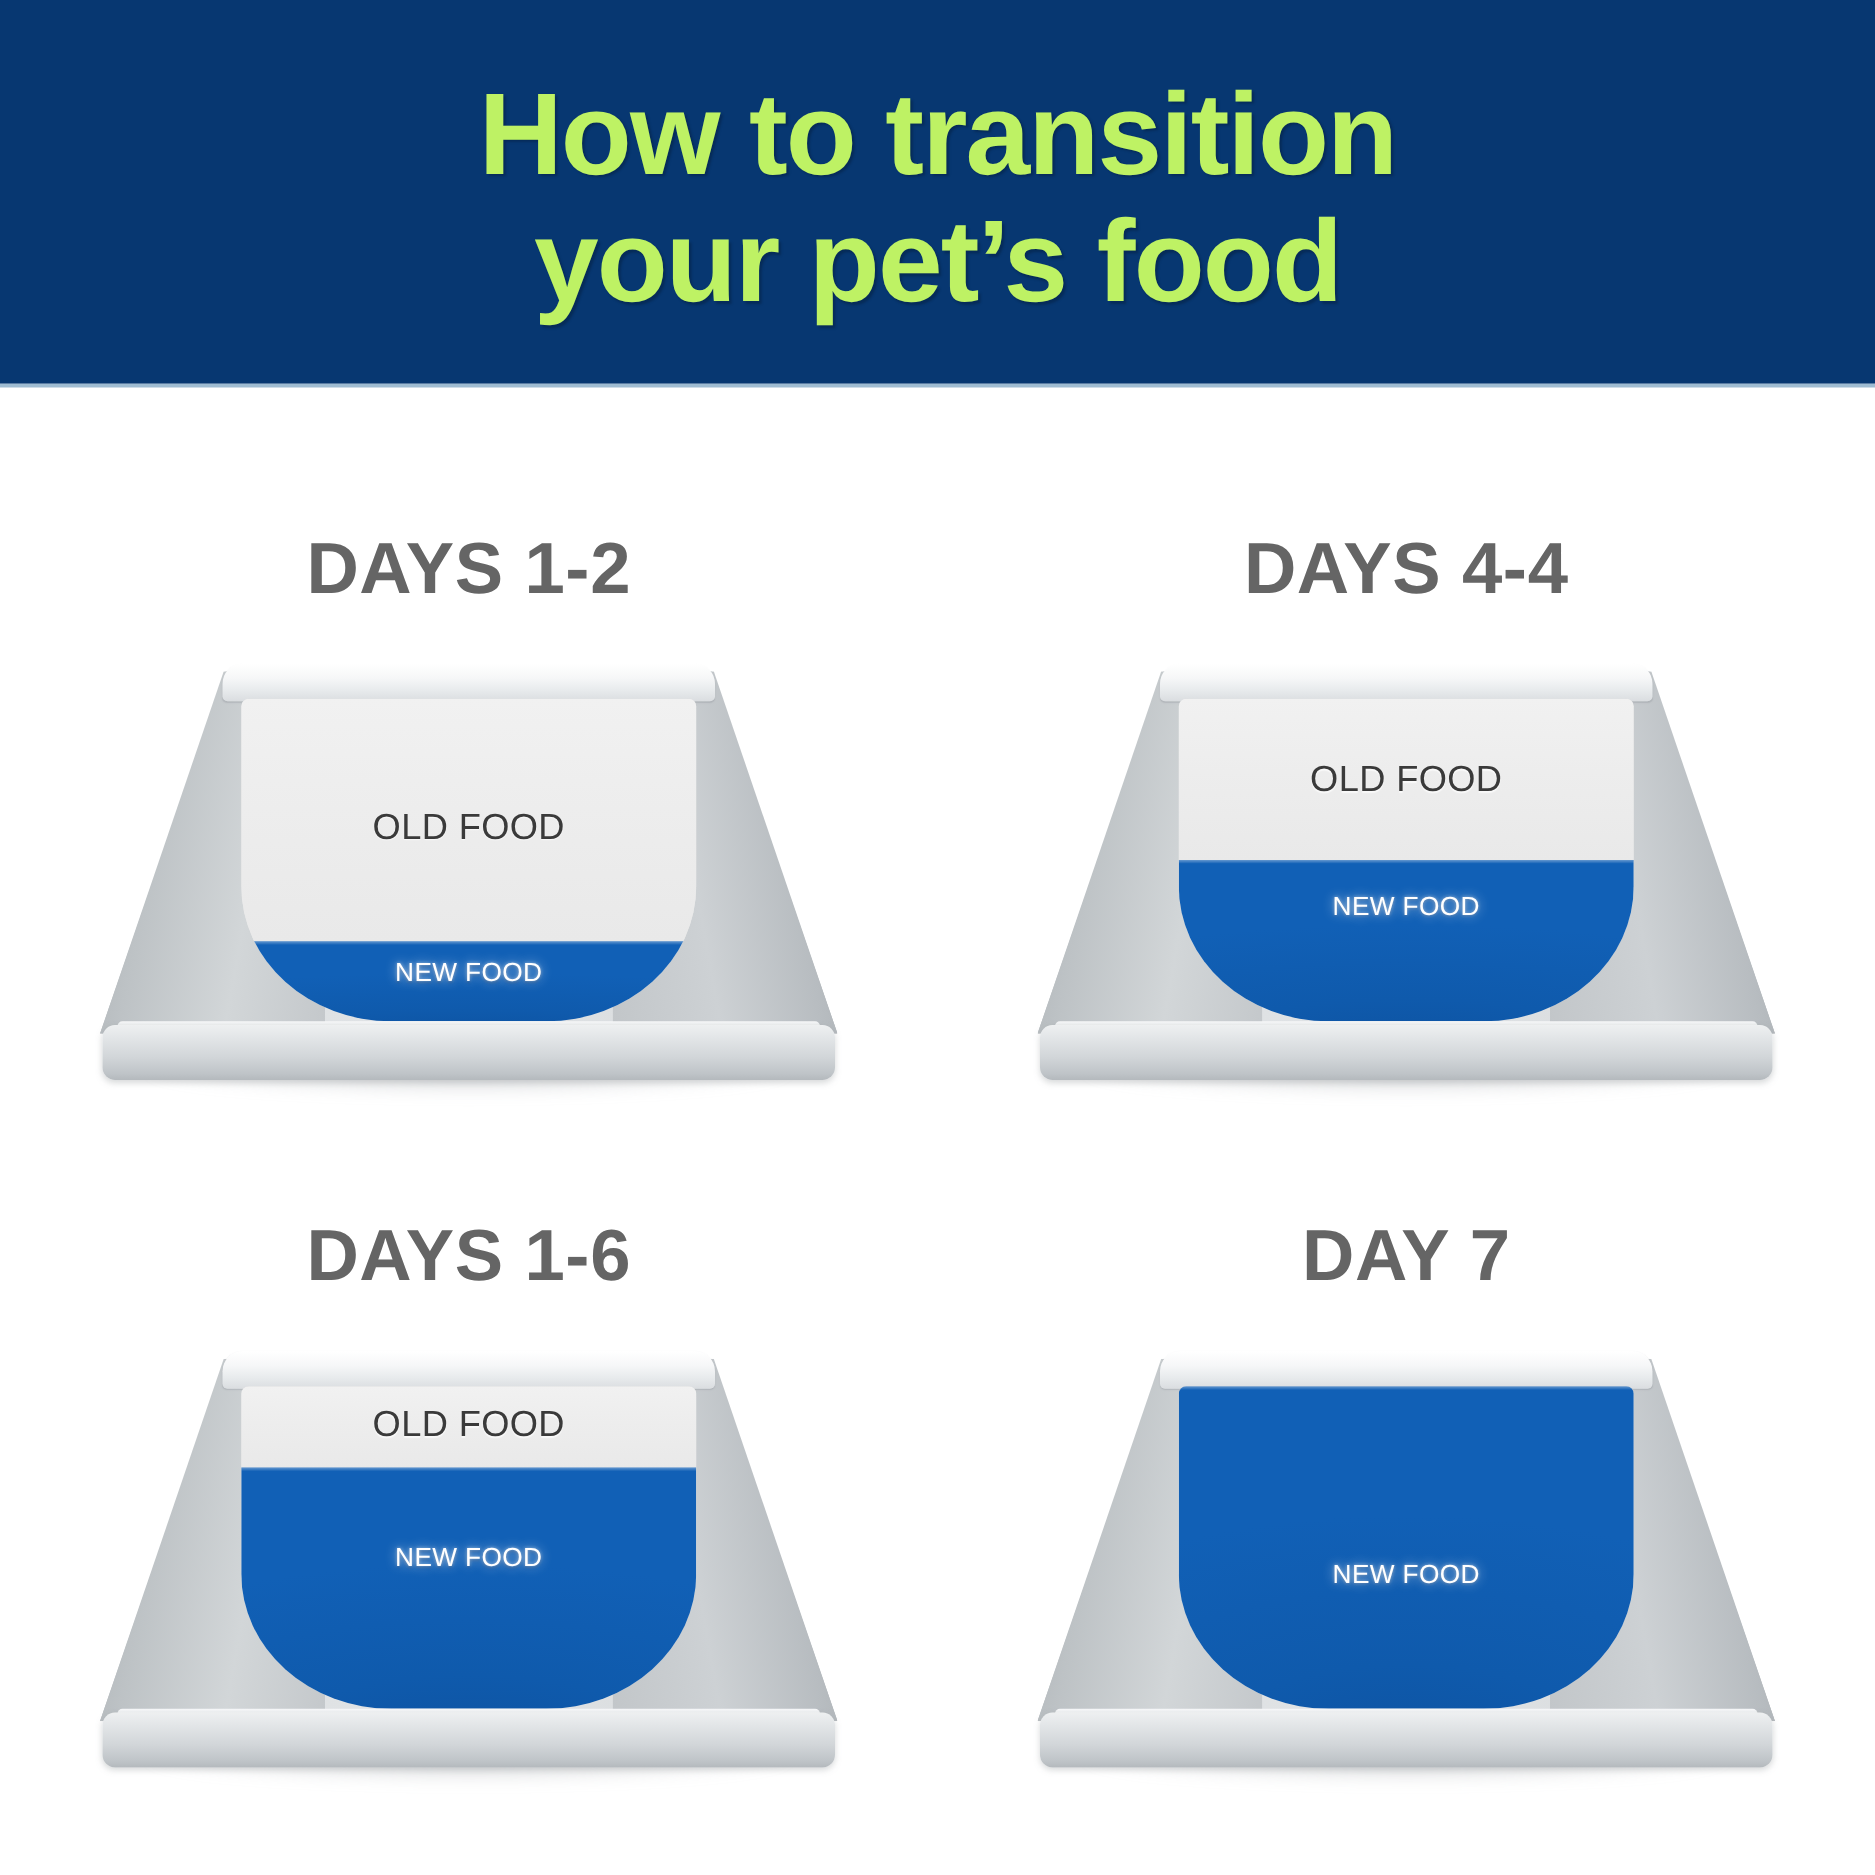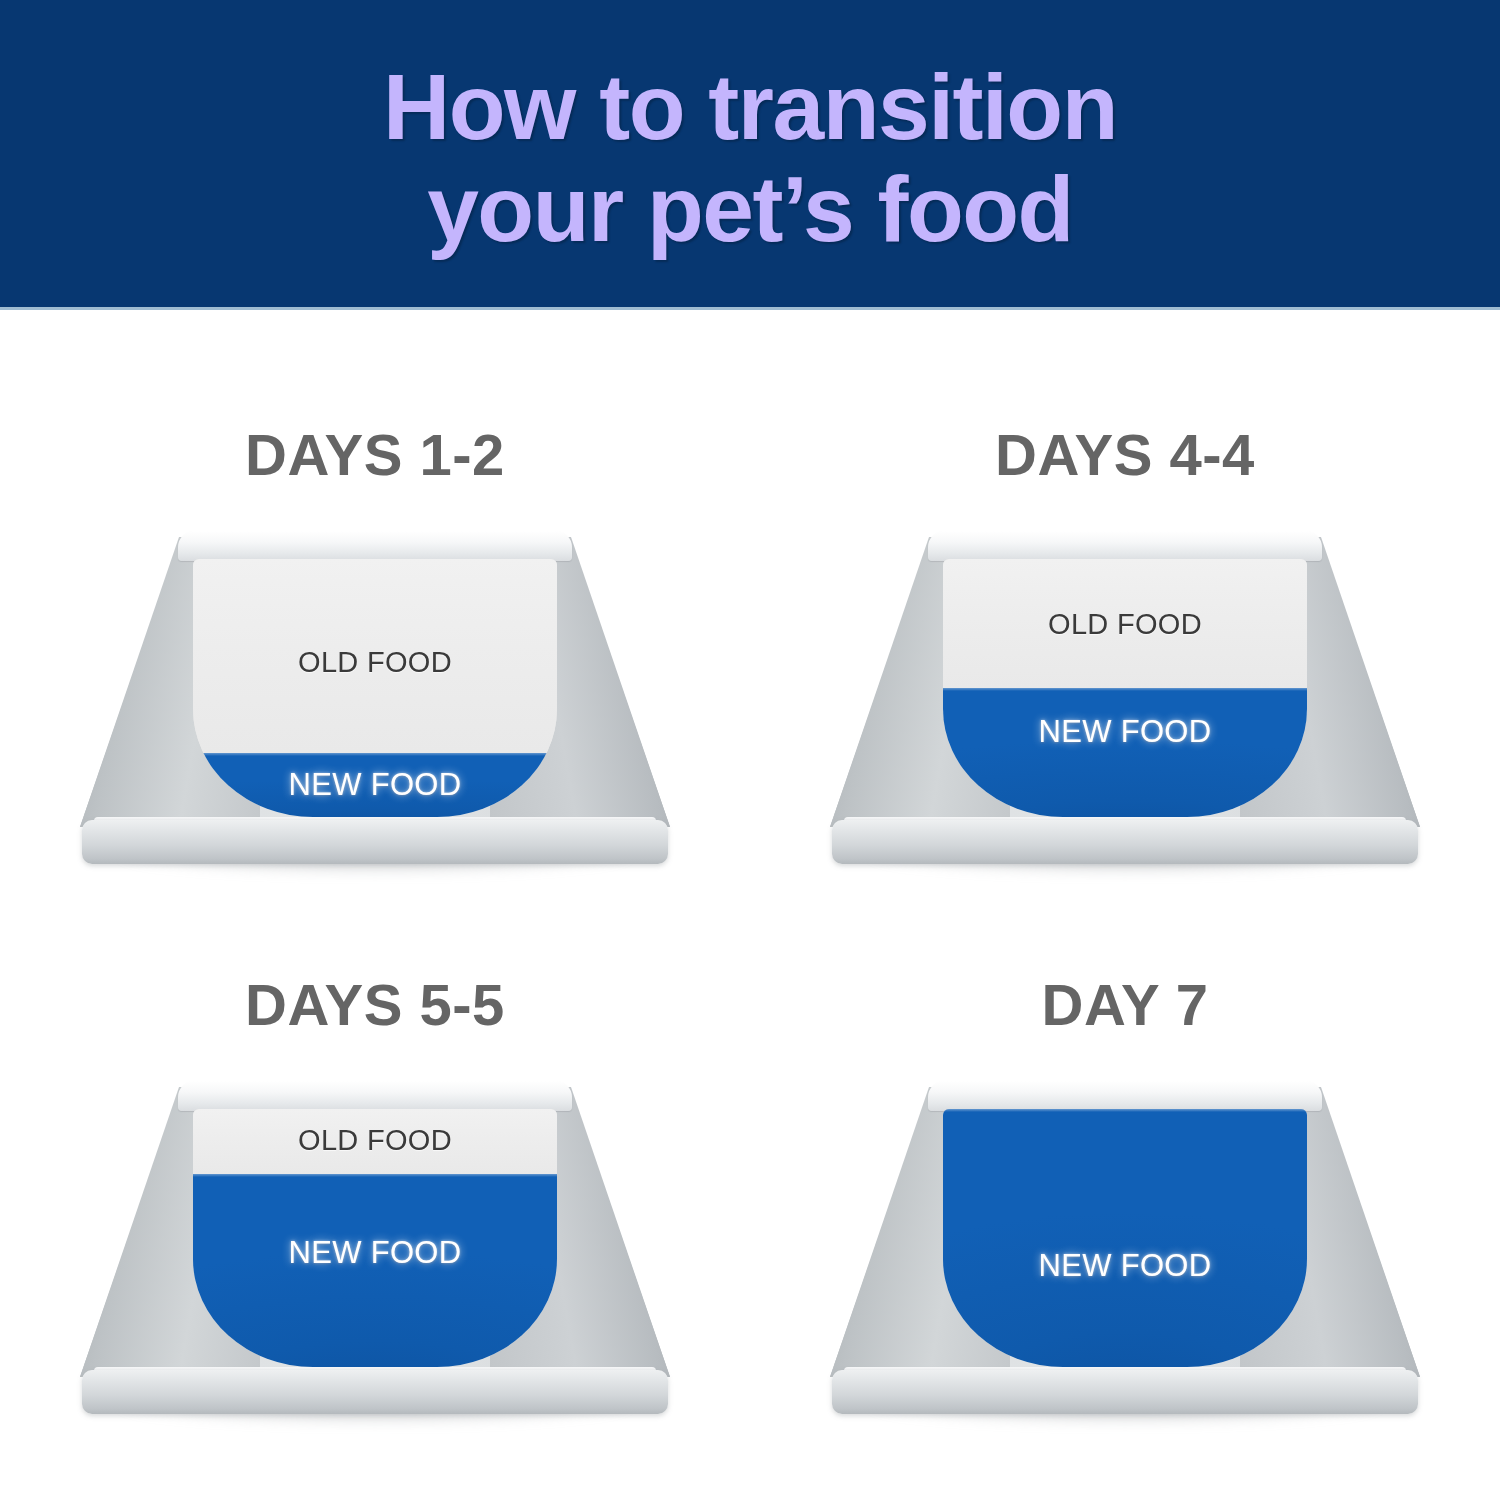--- a/index.html
+++ b/index.html
@@ -33,21 +33,21 @@
     width: 1500px;
     height: 3px;
     background: #9fbcd2;
   }
   .header-title {
     position: absolute;
     left: 0;
     top: 56px;
     width: 1500px;
     text-align: center;
-    color: #c4b5fd;
+    color: #bef264;
     font-size: 93px;
     line-height: 102px;
     font-weight: bold;
     letter-spacing: -1.5px;
     text-shadow: 2px 2px 2px rgba(0,0,0,0.22);
     white-space: pre-line;
   }
 
   
   .grid {
@@ -220,21 +220,21 @@
     letter-spacing: 0.3px;
     z-index: 4;
   }
   .label-old {
     color: #3a3a3a;
     font-size: 29px;
     text-shadow: 0 1px 1px rgba(255,255,255,0.7);
   }
   .label-new {
     color: #ffffff;
-    font-size: 31px;
+    font-size: 21px;
     text-shadow: 0 0 9px rgba(255,255,255,0.65),
                  0 0 3px rgba(255,255,255,0.55),
                  0 1px 2px rgba(0,40,90,0.45);
   }
 </style>
 </head>
 <body>
 
 <div id="page">
 
@@ -282,21 +282,21 @@
           <div class="food-new" style="height:50%">
             <div class="food-label label-new" style="top:20%">NEW FOOD</div>
           </div>
         </div>
         <div class="base-top-hl"></div>
         <div class="bowl-base"></div>
       </div>
     </div>
 
     <div class="cell cell-2">
-      <div class="day-label">DAYS 5-5</div>
+      <div class="day-label">DAYS 1-6</div>
       <div class="bowl">
         <div class="bowl-shadow"></div>
         <div class="bowl-body"></div>
         <div class="wall-left"></div>
         <div class="wall-right"></div>
         <div class="bowl-rim"></div>
         <div class="food-well">
           <div class="food-old" style="height:25%">
             <div class="food-label label-old" style="top:24%">OLD FOOD</div>
           </div>

